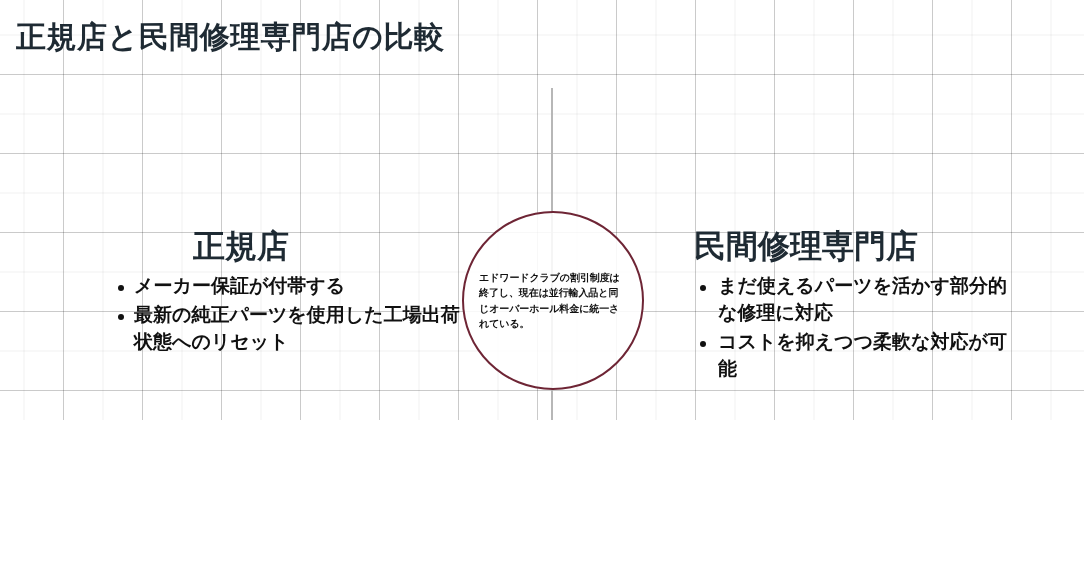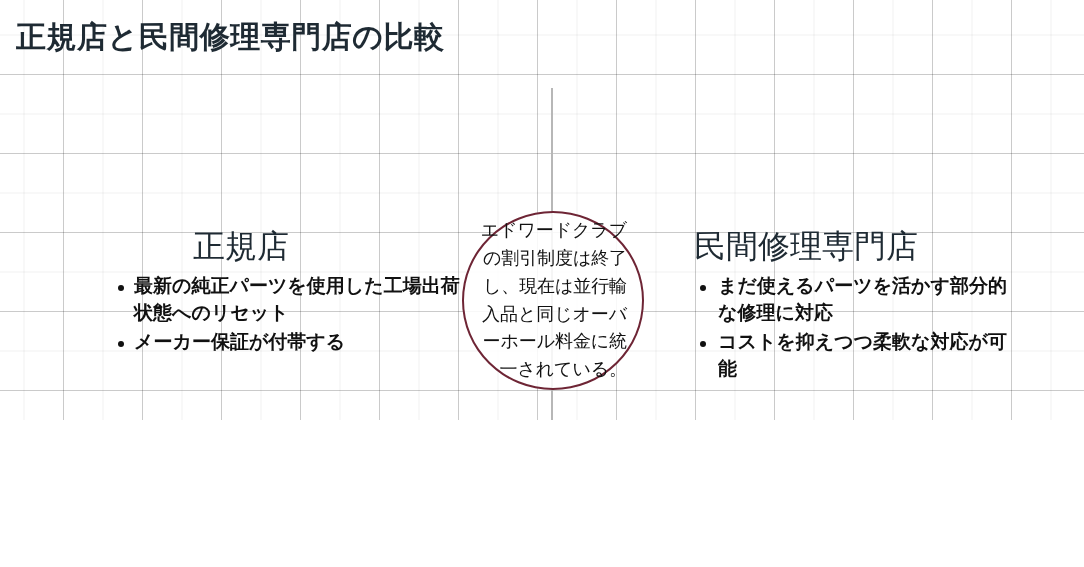--- a/index.html
+++ b/index.html
@@ -71,21 +71,21 @@
     left: 60px;
     width: 400px;
   }
   #column-right {
     left: 694px;
     width: 330px;
   }
 
   .column-heading {
     font-size: 32px;
-    font-weight: normal;
+    font-weight: bold;
     color: #1e2a33;
     line-height: 1.15;
     margin: 0 0 8px 0;
     white-space: nowrap;
   }
   #column-left .column-heading {
     text-align: center;
     padding-right: 38px;
   }
   #column-right .column-heading {
@@ -137,49 +137,49 @@
     border-radius: 50%;
     border: 2px solid #6e2535;
     background: rgba(255,255,255,0.86);
     box-sizing: border-box;
     display: flex;
     align-items: center;
     justify-content: center;
     z-index: 3;
   }
   #center-circle-text {
-    font-size: 18px;
-    font-weight: normal;
+    font-size: 10px;
+    font-weight: bold;
     line-height: 1.55;
     color: #111111;
-    text-align: right;
+    text-align: left;
     width: 148px;
     word-break: break-all;
     letter-spacing: -0.1px;
   }
 </style>
 </head>
 <body>
 
 <div id="slide">
 
   <div id="page-title">正規店と民間修理専門店の比較</div>
 
   <div id="center-divider"></div>
 
   <div id="column-left" class="column">
     <div class="column-heading">正規店</div>
     <ul class="bullet-list">
       <li class="bullet-item">
         <span class="dot"></span>
+        <span class="btext">メーカー保証が付帯する</span>
+      </li>
+      <li class="bullet-item">
+        <span class="dot"></span>
         <span class="btext">最新の純正パーツを使用した工場出荷状態へのリセット</span>
-      </li>
-      <li class="bullet-item">
-        <span class="dot"></span>
-        <span class="btext">メーカー保証が付帯する</span>
       </li>
     </ul>
   </div>
 
   <div id="center-circle">
     <div id="center-circle-text">エドワードクラブの割引制度は終了し、現在は並行輸入品と同じオーバーホール料金に統一されている。</div>
   </div>
 
   <div id="column-right" class="column">
     <div class="column-heading">民間修理専門店</div>

